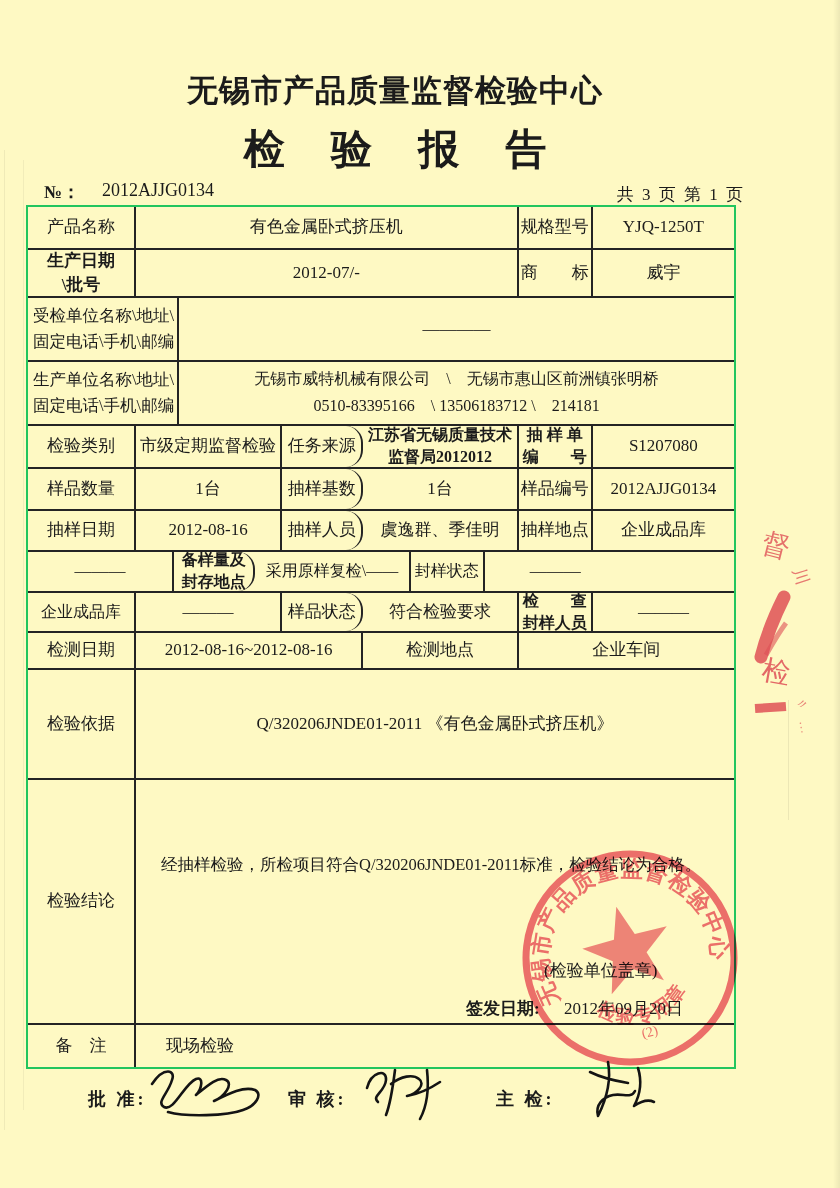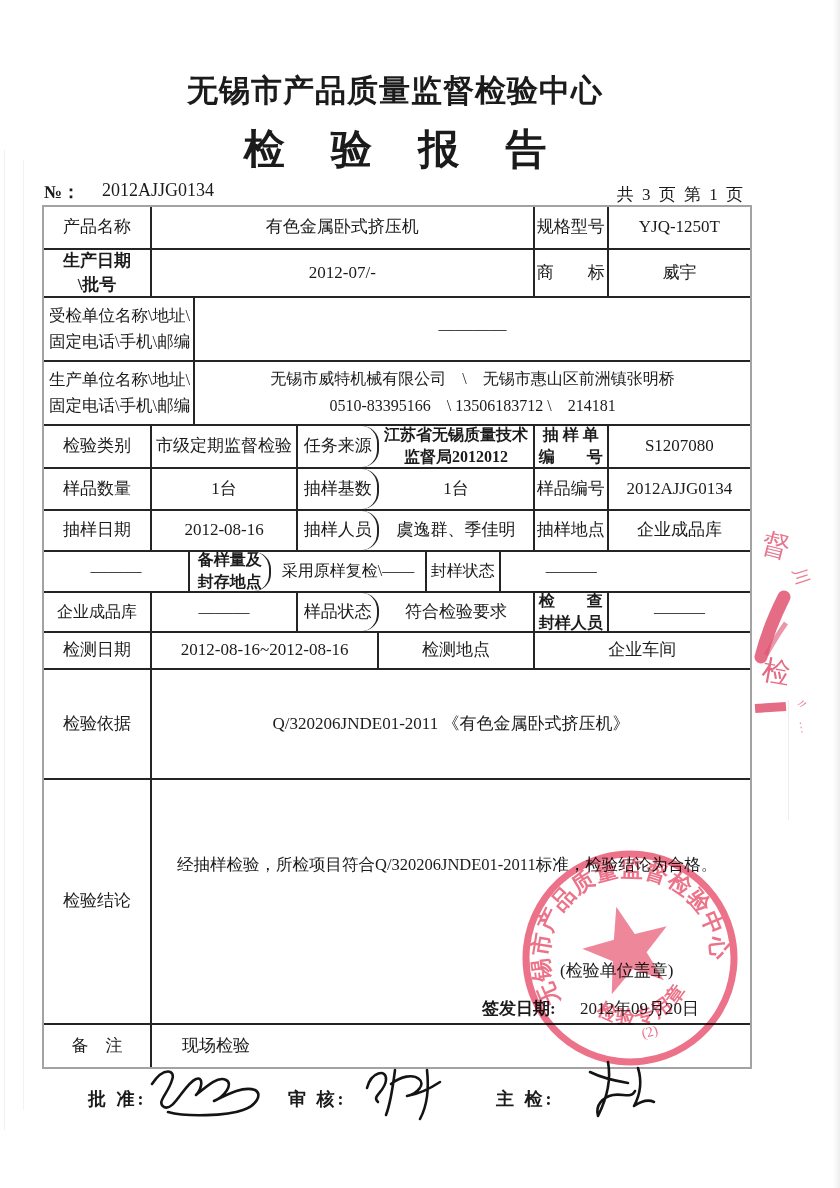--- a/index.html
+++ b/index.html
@@ -1,37 +1,37 @@
 <!DOCTYPE html>
 <html><head>
 <meta charset="utf-8">
 <style>
   html,body{margin:0;padding:0;}
   body{width:840px;height:1188px;background:#e9e9e7;}
   .paper{
     position:relative;width:840px;height:1188px;overflow:hidden;
-    background:#ffffff;
+    background:#fef9c3;
     font-family:"Liberation Serif","DejaVu Serif",serif;
     color:#1b1b1b;
   }
   
   .scan-line-left1{position:absolute;left:4px;top:150px;width:1px;height:980px;background:rgba(0,0,0,.06);}
   .scan-line-left2{position:absolute;left:23px;top:160px;width:1px;height:950px;background:rgba(0,0,0,.05);}
   .scan-shade-right{position:absolute;right:0;top:0;width:7px;height:1188px;background:linear-gradient(to left,rgba(0,0,0,.07),rgba(0,0,0,0));}
   .scan-crease{position:absolute;left:788px;top:700px;width:1px;height:120px;background:rgba(0,0,0,.07);}
 
   .org-title{position:absolute;left:42px;top:70px;width:706px;text-align:center;
     font-size:31px;font-weight:bold;letter-spacing:1px;}
   .report-title{position:absolute;left:42px;top:122px;width:706px;text-align:center;
     font-size:41px;font-weight:bold;word-spacing:36px;}
   .no-line{position:absolute;left:44px;top:180px;font-size:18px;display:flex;gap:22px;}
   .no-label{font-weight:bold;}
   .page-info{position:absolute;top:183px;right:95px;font-size:17px;letter-spacing:2px;}
 
-  .tbl{position:absolute;left:42px;top:205px;width:706px;border:2px solid #a3a3a3;background:transparent;}
+  .tbl{position:absolute;left:26px;top:205px;width:706px;border:2px solid #22c55e;background:transparent;}
   .row{display:flex;border-bottom:2px solid #242424;box-sizing:border-box;}
   .row:last-child{border-bottom:none;}
   .cell{border-right:2px solid #242424;box-sizing:border-box;
     display:flex;align-items:center;justify-content:center;text-align:center;
     font-size:17px;line-height:1.3;padding:2px;}
   .cell:last-child{border-right:none;border-radius:20px;}
   .w1{width:15.3%;} .w2{width:20.7%;} .w3{width:11.5%;border-radius:17px;} .w4{width:22%;}
   .w5{width:10.5%;} .w6{width:20%;}
   .w234{width:54.2%;} .w23{width:32.2%;} .w56{width:30.5%;}
   .wL{width:21.4%;} .wR{width:78.6%;} .wRest{width:84.7%;}

